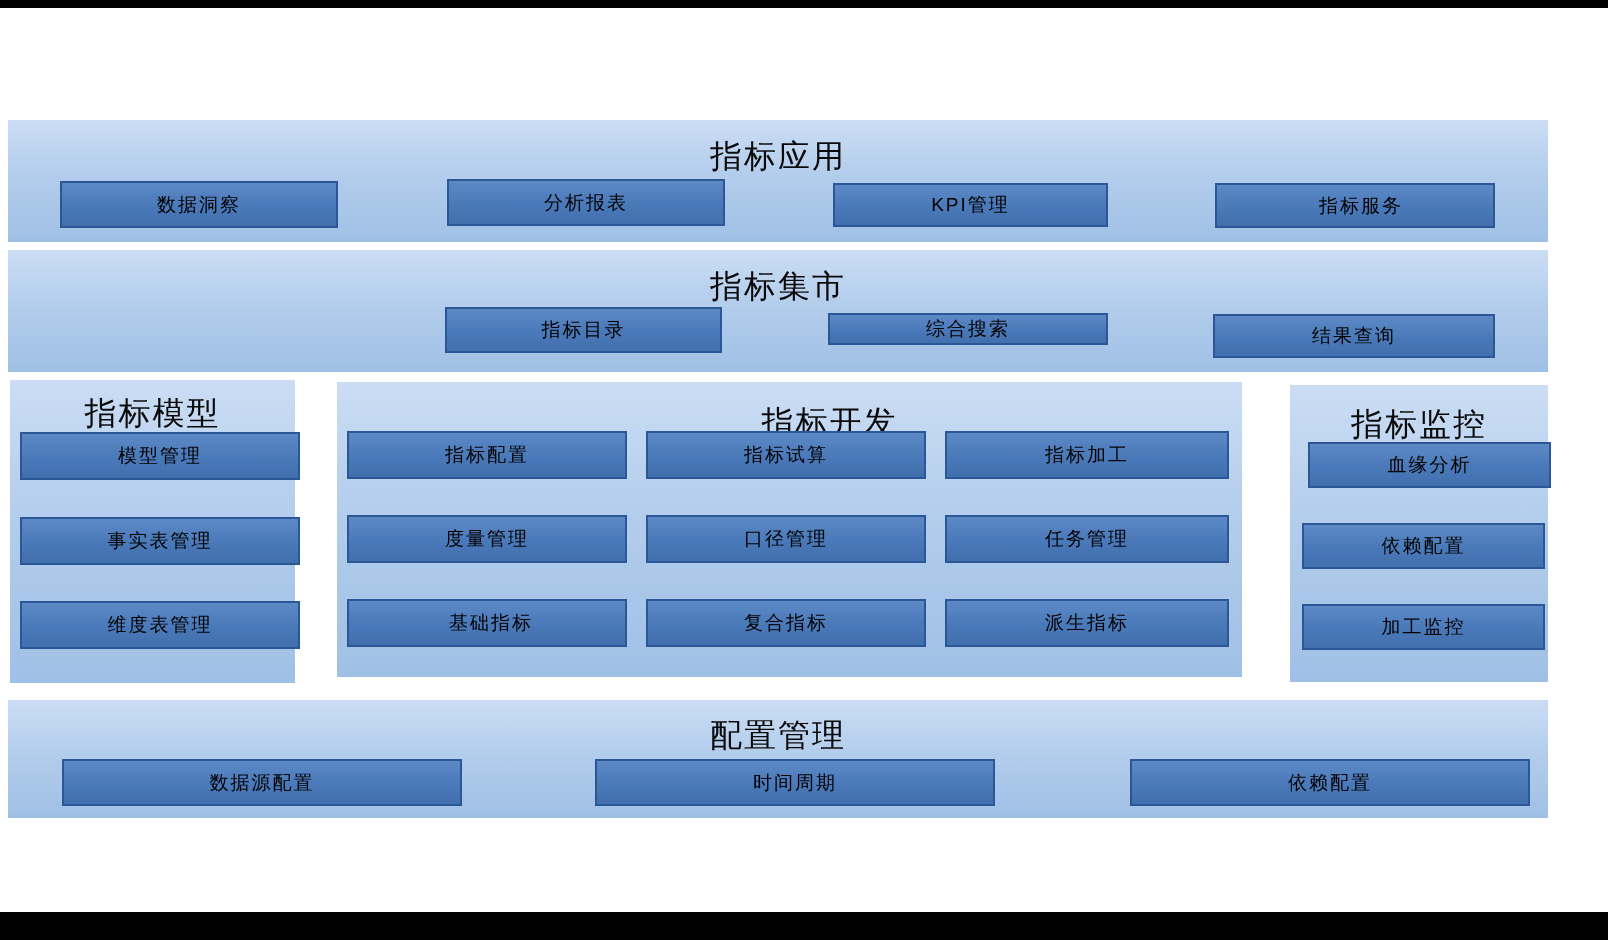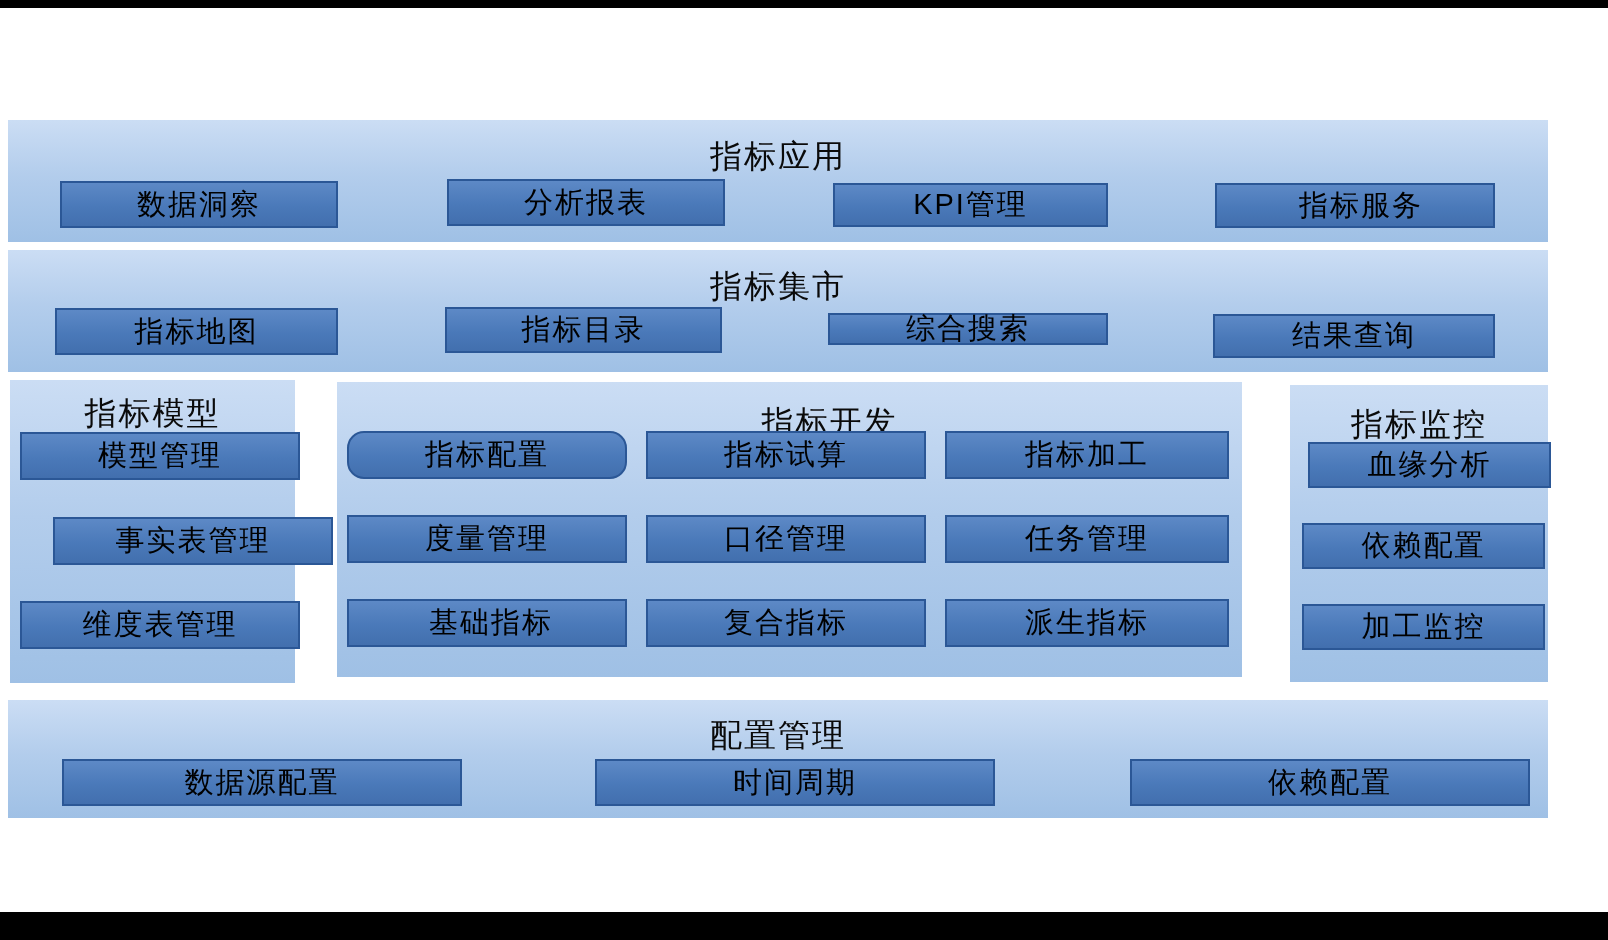--- a/index.html
+++ b/index.html
@@ -32,21 +32,21 @@
     font-size:32px;
     color:#0a0a0a;
     letter-spacing:2px;
     white-space:nowrap;
   }
   .btn{
     position:absolute;
     display:flex;
     align-items:center;
     justify-content:center;
-    font-size:29px;
+    font-size:19px;
     letter-spacing:2px;
     color:#000000;
     background:linear-gradient(180deg,#5d89c6 0%,#4a79b9 55%,#426fae 100%);
     border:2px solid #2b5796;
     box-sizing:border-box;
     white-space:nowrap;
   }
 </style>
 </head>
 <body>
@@ -59,37 +59,36 @@
   <div class="panel" style="left:8px;top:120px;width:1540px;height:122px;">
     <div class="panel-title" style="top:15px;">指标应用</div>
     <div class="btn" style="left:52px;top:61px;width:278px;height:47px;">数据洞察</div>
     <div class="btn" style="left:439px;top:59px;width:278px;height:47px;">分析报表</div>
     <div class="btn" style="left:825px;top:63px;width:275px;height:44px;">KPI管理</div>
     <div class="btn" style="left:1207px;top:63px;width:280px;height:45px;padding-left:12px;">指标服务</div>
   </div>
 
   <div class="panel" style="left:8px;top:250px;width:1540px;height:122px;">
     <div class="panel-title" style="top:15px;">指标集市</div>
-    <div class="btn" style="left:47px;top:58px;width:283px;height:47px;">指标地图</div>
     <div class="btn" style="left:437px;top:57px;width:277px;height:46px;">指标目录</div>
     <div class="btn" style="left:820px;top:63px;width:280px;height:32px;">综合搜索</div>
     <div class="btn" style="left:1205px;top:64px;width:282px;height:44px;">结果查询</div>
   </div>
 
   <div class="panel" style="left:10px;top:380px;width:285px;height:303px;">
     <div class="panel-title" style="top:12px;">指标模型</div>
     <div class="btn" style="left:10px;top:52px;width:280px;height:48px;">模型管理</div>
-    <div class="btn" style="left:10px;top:137px;width:280px;height:48px;margin-left:33px;">事实表管理</div>
+    <div class="btn" style="left:10px;top:137px;width:280px;height:48px;">事实表管理</div>
     <div class="btn" style="left:10px;top:221px;width:280px;height:48px;">维度表管理</div>
   </div>
 
   <div class="panel" style="left:337px;top:382px;width:905px;height:295px;">
     <div class="panel-title" style="top:19px;padding-left:40px;">指标开发</div>
 
-    <div class="btn" style="left:10px;top:49px;width:280px;height:48px;border-radius:17px;">指标配置</div>
+    <div class="btn" style="left:10px;top:49px;width:280px;height:48px;">指标配置</div>
     <div class="btn" style="left:309px;top:49px;width:280px;height:48px;">指标试算</div>
     <div class="btn" style="left:608px;top:49px;width:284px;height:48px;">指标加工</div>
 
     <div class="btn" style="left:10px;top:133px;width:280px;height:48px;">度量管理</div>
     <div class="btn" style="left:309px;top:133px;width:280px;height:48px;">口径管理</div>
     <div class="btn" style="left:608px;top:133px;width:284px;height:48px;">任务管理</div>
 
     <div class="btn" style="left:10px;top:217px;width:280px;height:48px;padding-left:8px;">基础指标</div>
     <div class="btn" style="left:309px;top:217px;width:280px;height:48px;">复合指标</div>
     <div class="btn" style="left:608px;top:217px;width:284px;height:48px;">派生指标</div>

